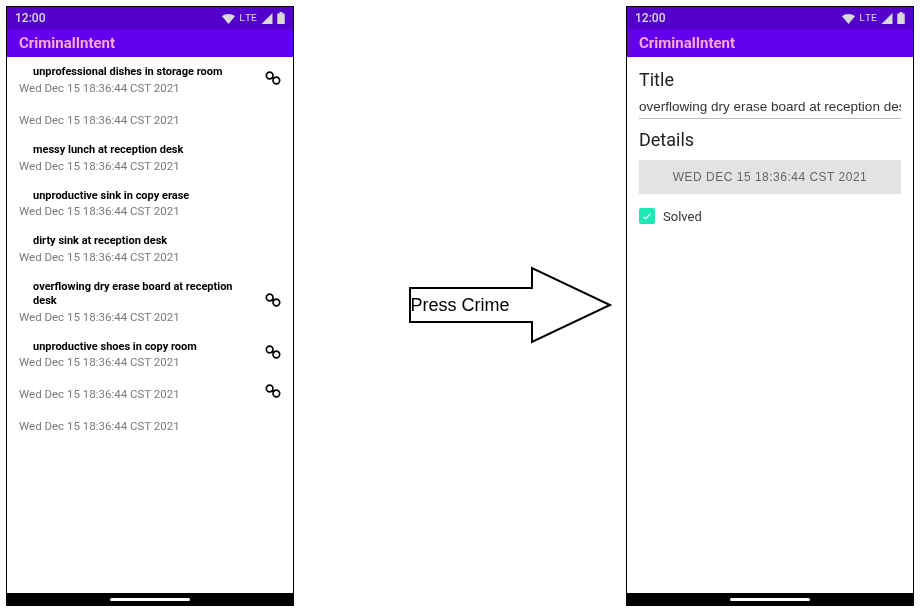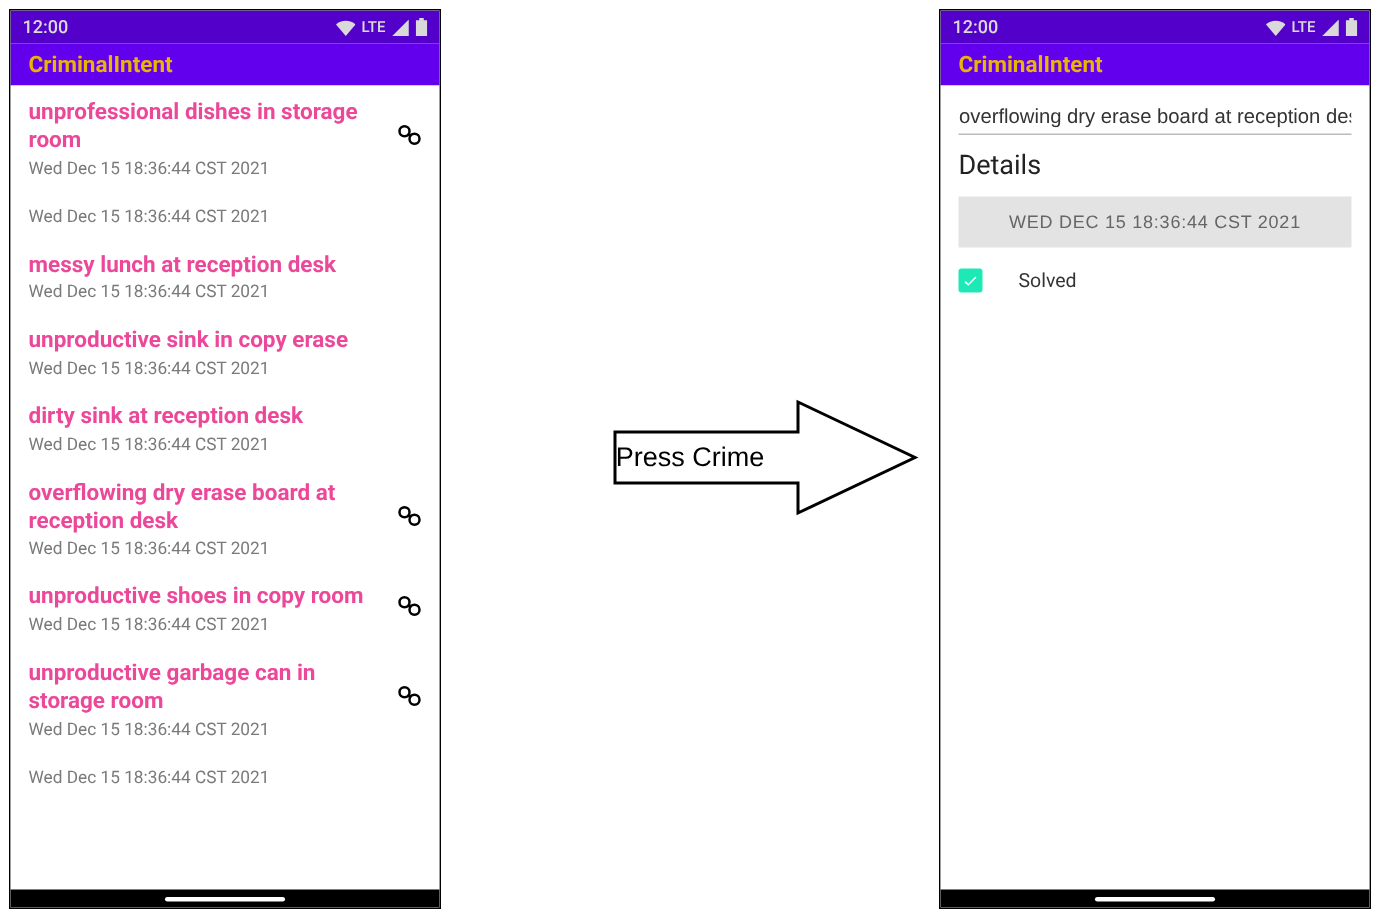--- a/index.html
+++ b/index.html
@@ -30,27 +30,27 @@
     filter: brightness(0.85);
     color: #fff;
     display: flex;
     align-items: center;
     justify-content: space-between;
     padding: 0 8px;
     font-size: 12px;
     font-weight: 500;
     text-align: right;
   }
-  .statusbar .right { display: flex; align-items: center; gap: 4px; }
+  .statusbar .right { display: flex; align-items: center; gap: 4px; font-family: Liberation Mono, monospace; }
   .statusbar svg { display: block; }
 
   .appbar {
     height: 28px;
     background: #6200EE;
-    color: #eab308;
+    color: #f9a8d4;
     display: flex;
     align-items: center;
     padding: 0 12px;
     font-size: 15px;
     font-weight: 700;
   }
 
   .content {
     flex: 1;
     overflow: hidden;
@@ -58,25 +58,26 @@
   }
 
   
   .crime-list { width: 100%; }
   .crime-row {
     padding: 8px 12px 8px 12px;
     position: relative;
     border-bottom: 0;
   }
   .crime-title {
-    font-size: 15px;
+    font-size: 11px;
     font-weight: 700;
-    color: #ec4899;
+    color: #000000;
     line-height: 1.25;
     padding-right: 30px;
+    margin-left: 14px;
   }
   .crime-date {
     font-size: 11.5px;
     color: #7a7a7a;
     margin-top: 2px;
   }
   .row-icon {
     position: absolute;
     right: 10px;
     top: 50%;
@@ -110,21 +111,21 @@
     text-align: center;
     font-size: 12px;
     letter-spacing: 0.5px;
     padding: 10px 0;
     margin-top: 4px;
     font-weight: 500;
   }
   .solved-row {
     display: flex;
     align-items: center;
-    gap: 24px;
+    gap: 8px;
     margin-top: 14px;
     font-size: 13px;
     color: #333;
   }
   .checkbox {
     width: 16px; height: 16px;
     background: #1de9b6;
     border-radius: 2px;
     display: flex; align-items: center; justify-content: center;
   }
@@ -228,21 +229,20 @@
           <div class="crime-date">Wed Dec 15 18:36:44 CST 2021</div>
           <span class="row-icon"><svg width="20" height="20" viewBox="0 0 24 24">
               <g fill="none" stroke="#000" stroke-width="2">
                 <circle cx="8" cy="9" r="4"></circle>
                 <circle cx="16" cy="15" r="4"></circle>
                 <line x1="10" y1="12" x2="14" y2="12"></line>
               </g>
             </svg></span>
         </div>
         <div class="crime-row">
-          <div class="crime-title">unproductive garbage can in storage room</div>
           <div class="crime-date">Wed Dec 15 18:36:44 CST 2021</div>
           <span class="row-icon"><svg width="20" height="20" viewBox="0 0 24 24">
               <g fill="none" stroke="#000" stroke-width="2">
                 <circle cx="8" cy="9" r="4"></circle>
                 <circle cx="16" cy="15" r="4"></circle>
                 <line x1="10" y1="12" x2="14" y2="12"></line>
               </g>
             </svg></span>
         </div>
         <div class="crime-row">
@@ -268,20 +268,21 @@
         </svg>
       <svg width="8" height="12" viewBox="0 0 10 16">
           <path fill="#fff" d="M3 0h4v2h3v14H0V2h3z"></path>
         </svg>
     </span>
   </div>
   <div class="appbar">
     <span>CriminalIntent</span>
   </div>
   <div class="content detail">
+    <div class="section-label">Title</div>
     <input class="title-input" value="overflowing dry erase board at reception desk" style="">
     <div class="section-label details-label">Details</div>
     <button class="date-button">WED DEC 15 18:36:44 CST 2021</button>
     <div class="solved-row">
       <span class="checkbox">
         <svg width="12" height="12" viewBox="0 0 24 24">
             <path fill="#fff" d="M9 16.2l-3.5-3.5L4 14.2 9 19l11-11-1.5-1.5z"></path>
           </svg>
       </span>
       <span>Solved</span>

